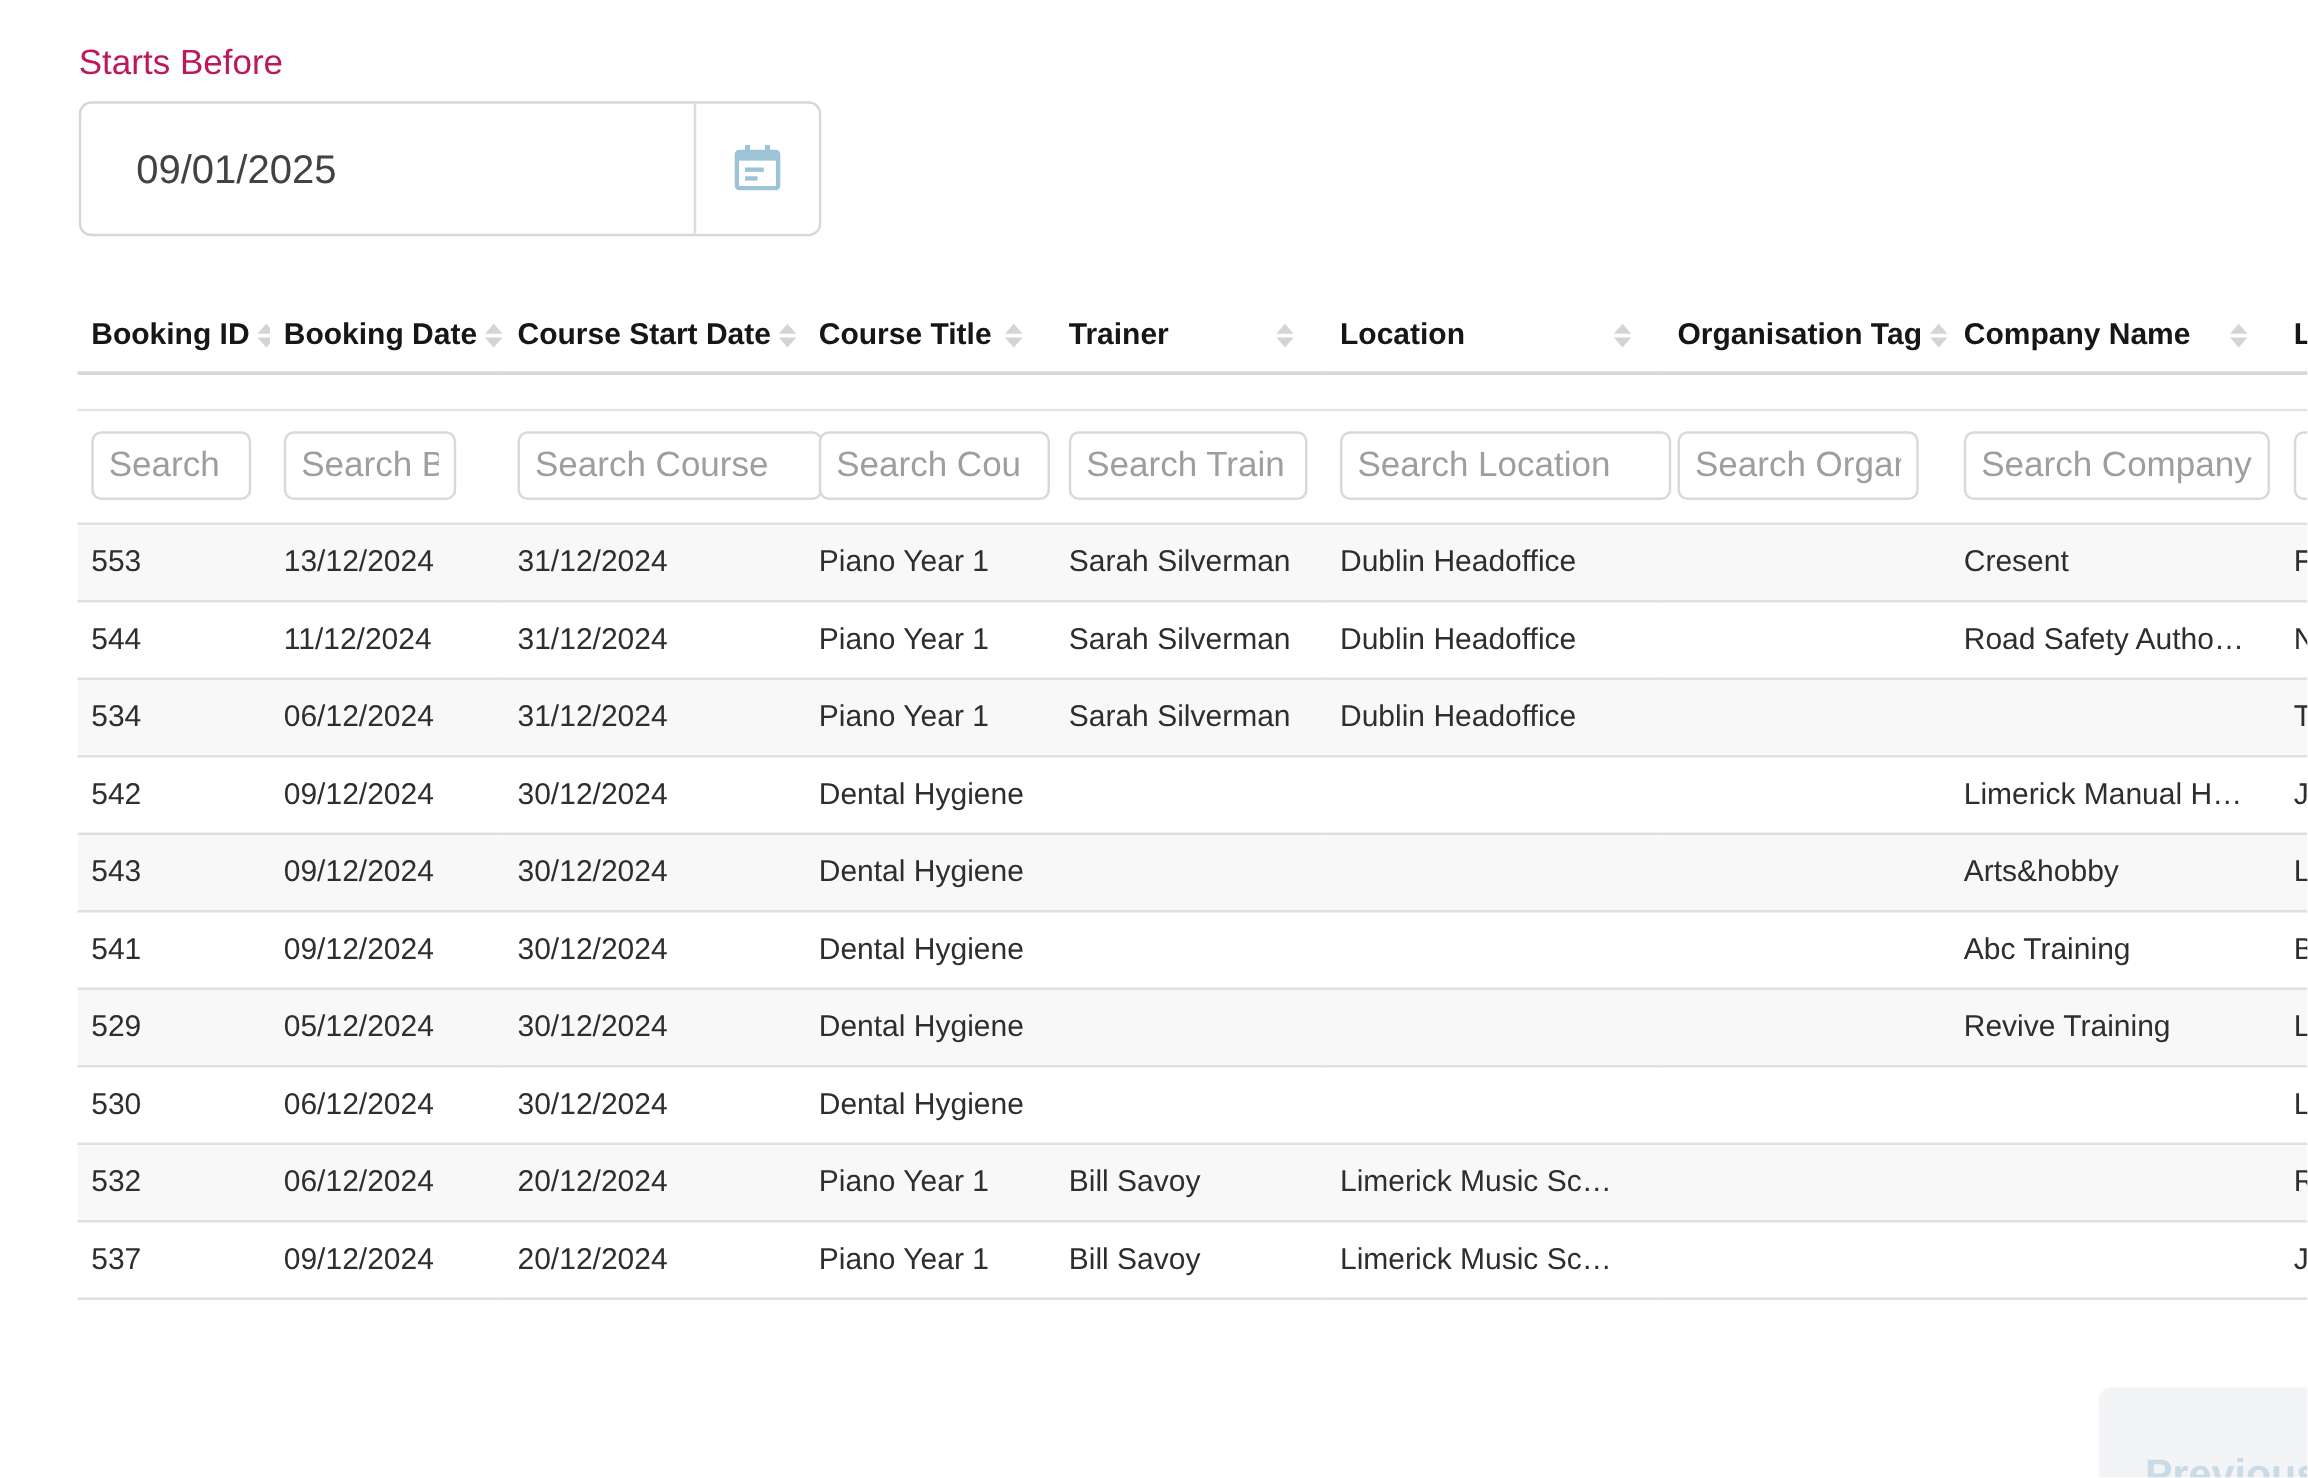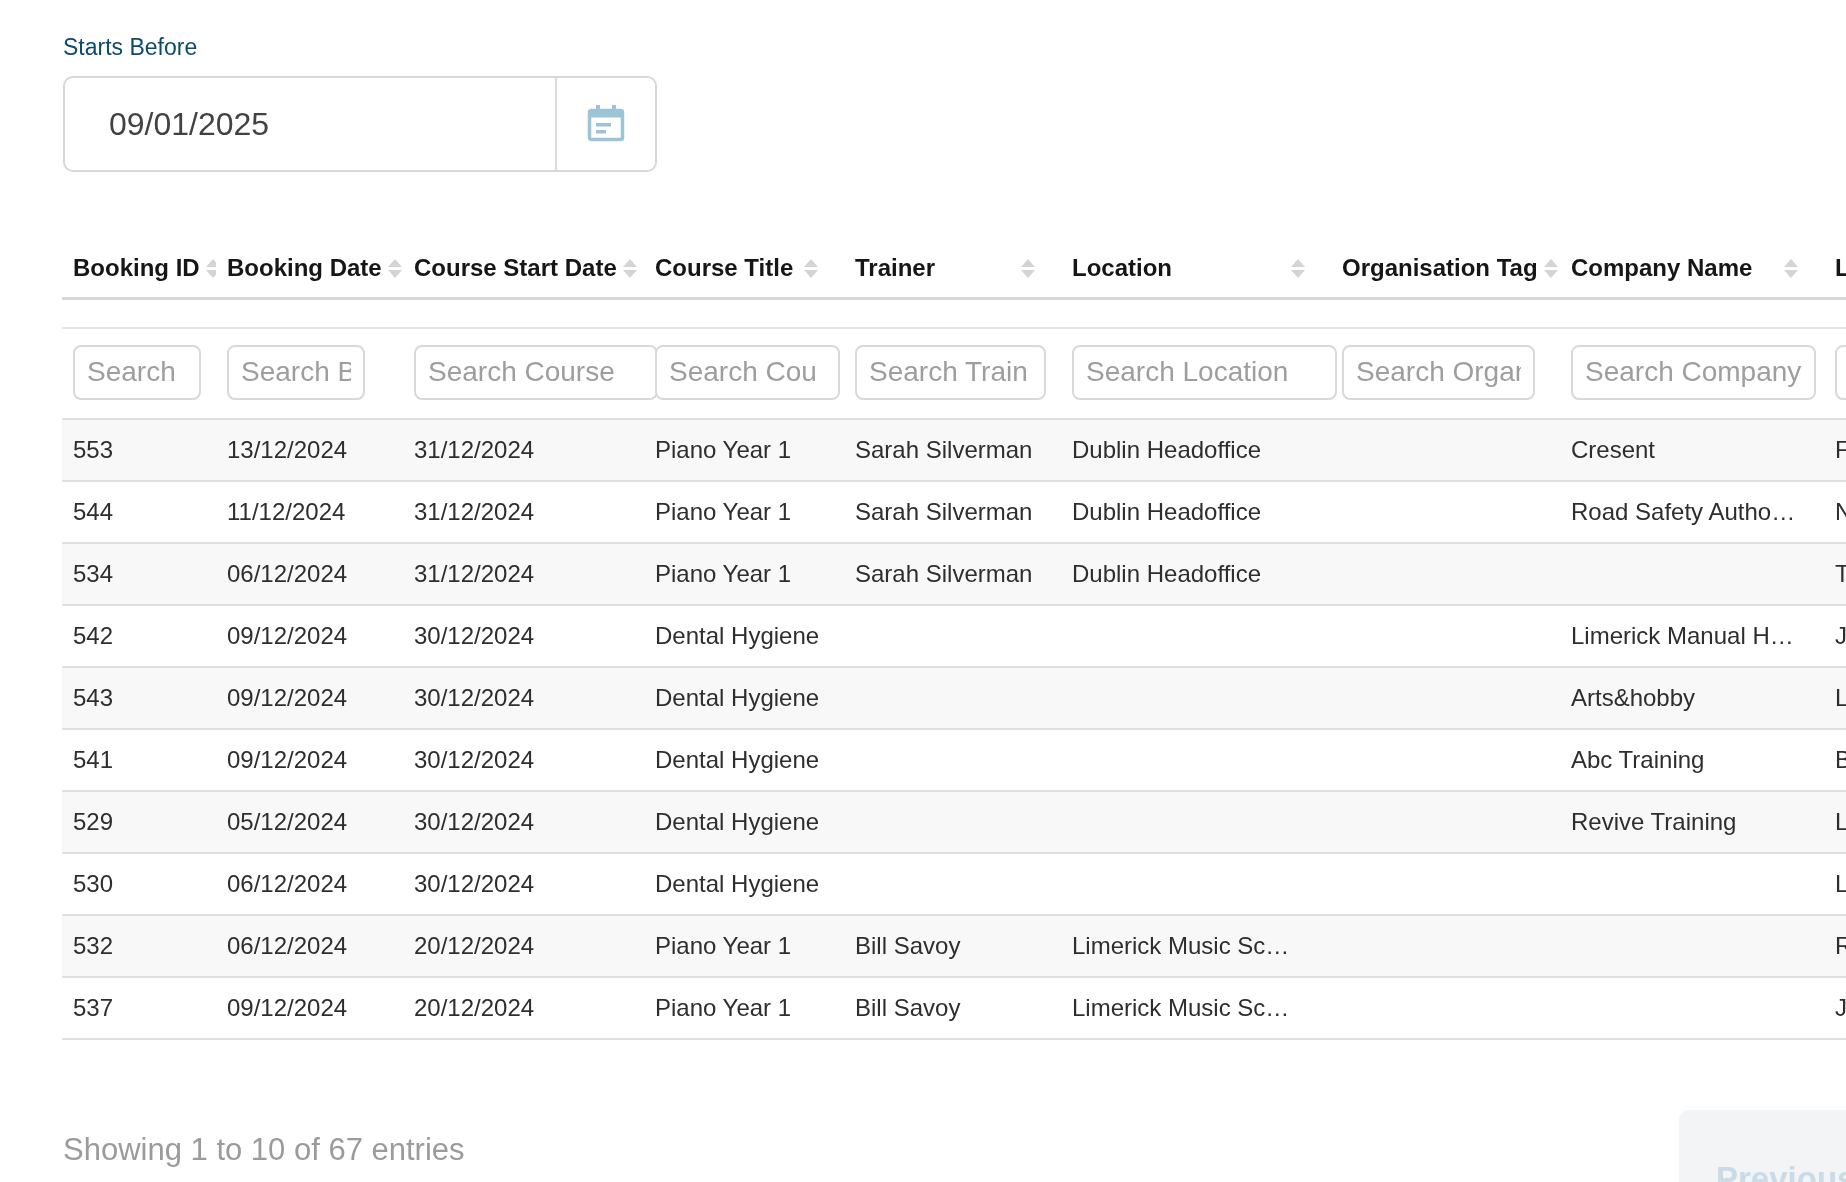--- a/index.html
+++ b/index.html
@@ -3,23 +3,23 @@
 <meta charset="utf-8">
 <style>
   html,body{margin:0;padding:0;background:#fff;}
   .page{
     position:relative;width:1846px;height:1182px;background:#fff;overflow:hidden;
     font-family:"Liberation Sans","DejaVu Sans",sans-serif;
   }
 
   
   .filter-section{position:absolute;left:63px;top:34px;}
-  .filter-label{font-size:23px;color:#0c4a6e;margin:0 0 15px 0;}
+  .filter-label{font-size:28px;color:#be185d;margin:0 0 15px 0;}
   .date-group{
-    display:flex;width:594px;height:96px;border:2px solid #d7d7d7;border-radius:10px;
+    display:flex;width:594px;height:108px;border:2px solid #d7d7d7;border-radius:10px;
     box-sizing:border-box;overflow:hidden;background:#fff;
   }
   .date-input{
     flex:1;border:none;outline:none;font-size:32px;color:#424242;
     padding:0 0 0 44px;font-family:inherit;background:transparent;min-width:0;
   }
   .calendar-btn{
     width:100px;border:none;border-left:2px solid #dcdcdc;background:#fff;
     display:flex;align-items:center;justify-content:center;cursor:pointer;padding:0;
   }
@@ -302,16 +302,15 @@
           <td>Piano Year 1</td>
           <td>Bill Savoy</td>
           <td>Limerick Music Sc…</td>
           <td></td>
           <td></td>
           <td>Je</td>
         </tr>
       </tbody>
   </table>
 
-  <div class="showing">Showing 1 to 10 of 67 entries</div>
   <button class="prev-btn">Previous</button>
 
 </div>
 
 </body></html>

